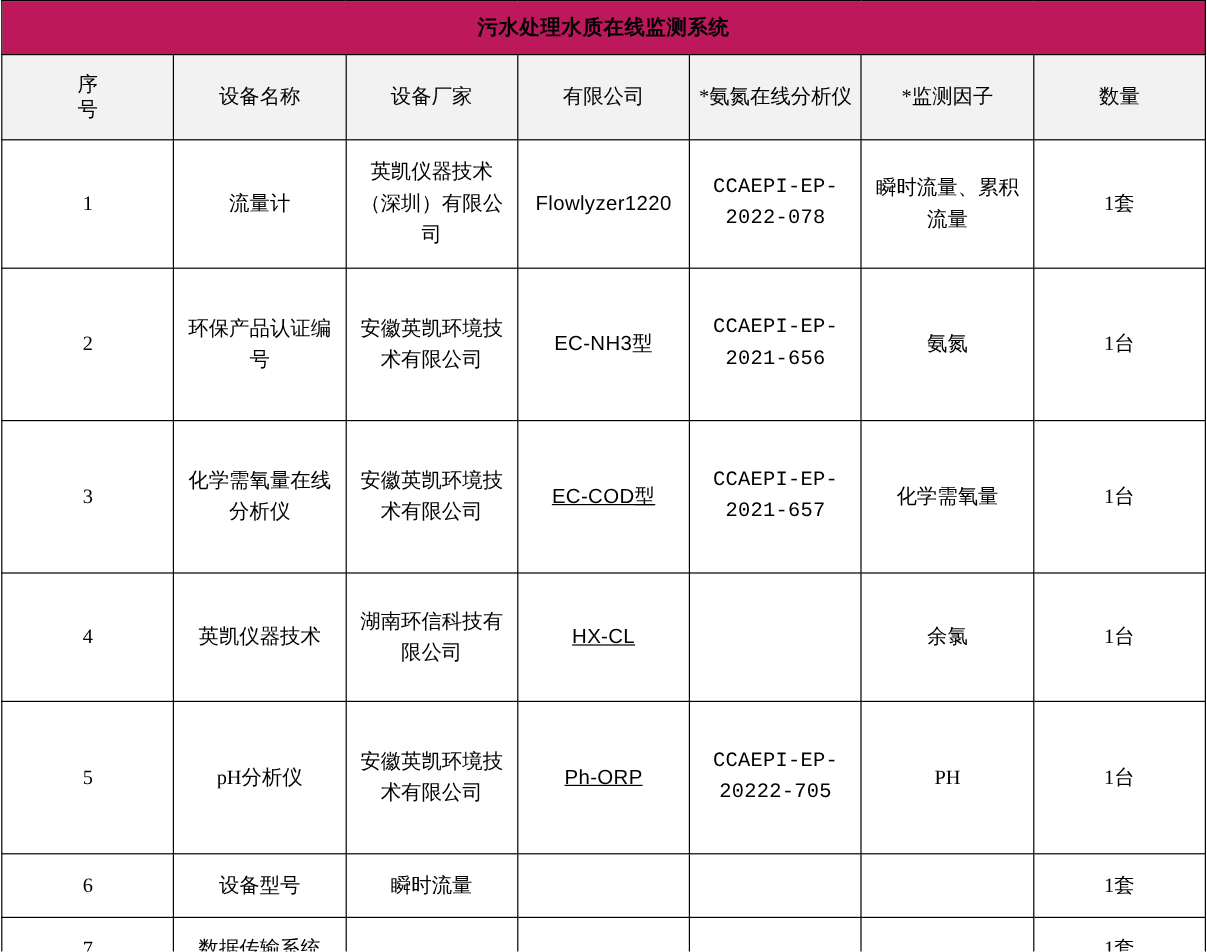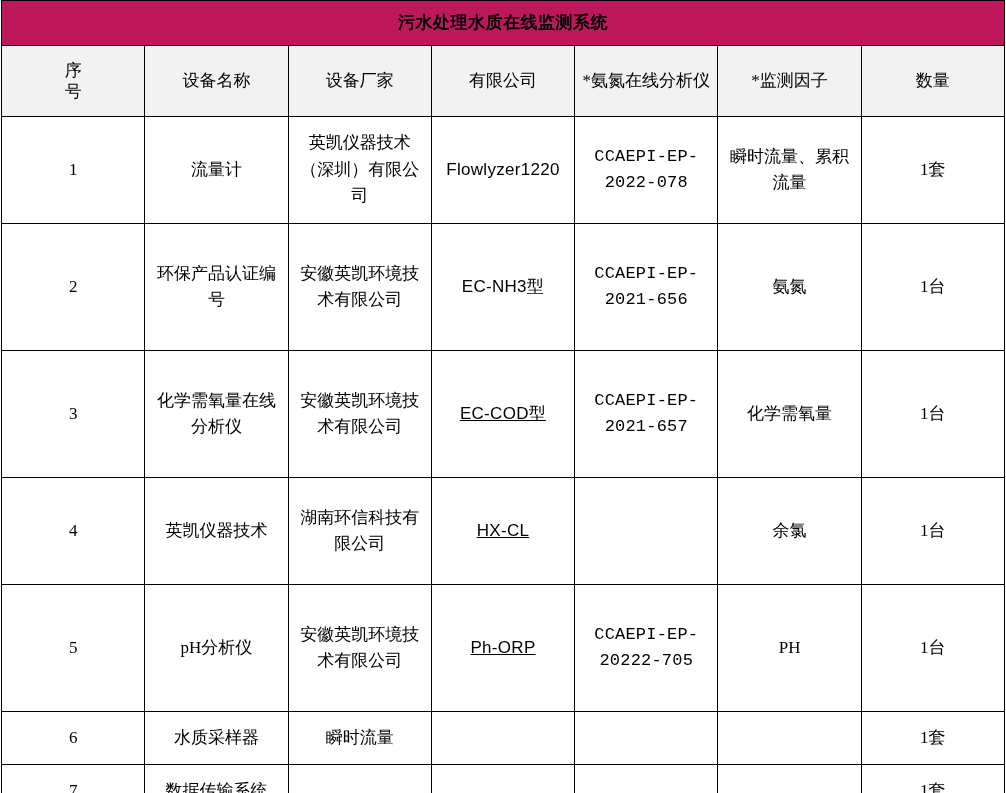--- a/index.html
+++ b/index.html
@@ -164,21 +164,21 @@
         <td class="col-name">pH分析仪</td>
         <td class="col-maker">安徽英凯环境技术有限公司</td>
         <td class="col-model mono underline"><span>Ph-ORP</span></td>
         <td class="col-cert cert">CCAEPI-EP-20222-705</td>
         <td class="col-factor">PH</td>
         <td class="col-qty">1台</td>
       </tr>
 
       <tr class="r6">
         <td class="col-idx idx-cell">6</td>
-        <td class="col-name">水质采样器</td>
+        <td class="col-name">设备型号</td>
         <td class="col-maker">瞬时流量</td>
         <td class="col-model mono"></td>
         <td class="col-cert cert"></td>
         <td class="col-factor"></td>
         <td class="col-qty">1套</td>
       </tr>
 
       <tr class="r7">
         <td class="col-idx idx-cell">7</td>
         <td class="col-name">数据传输系统</td>

